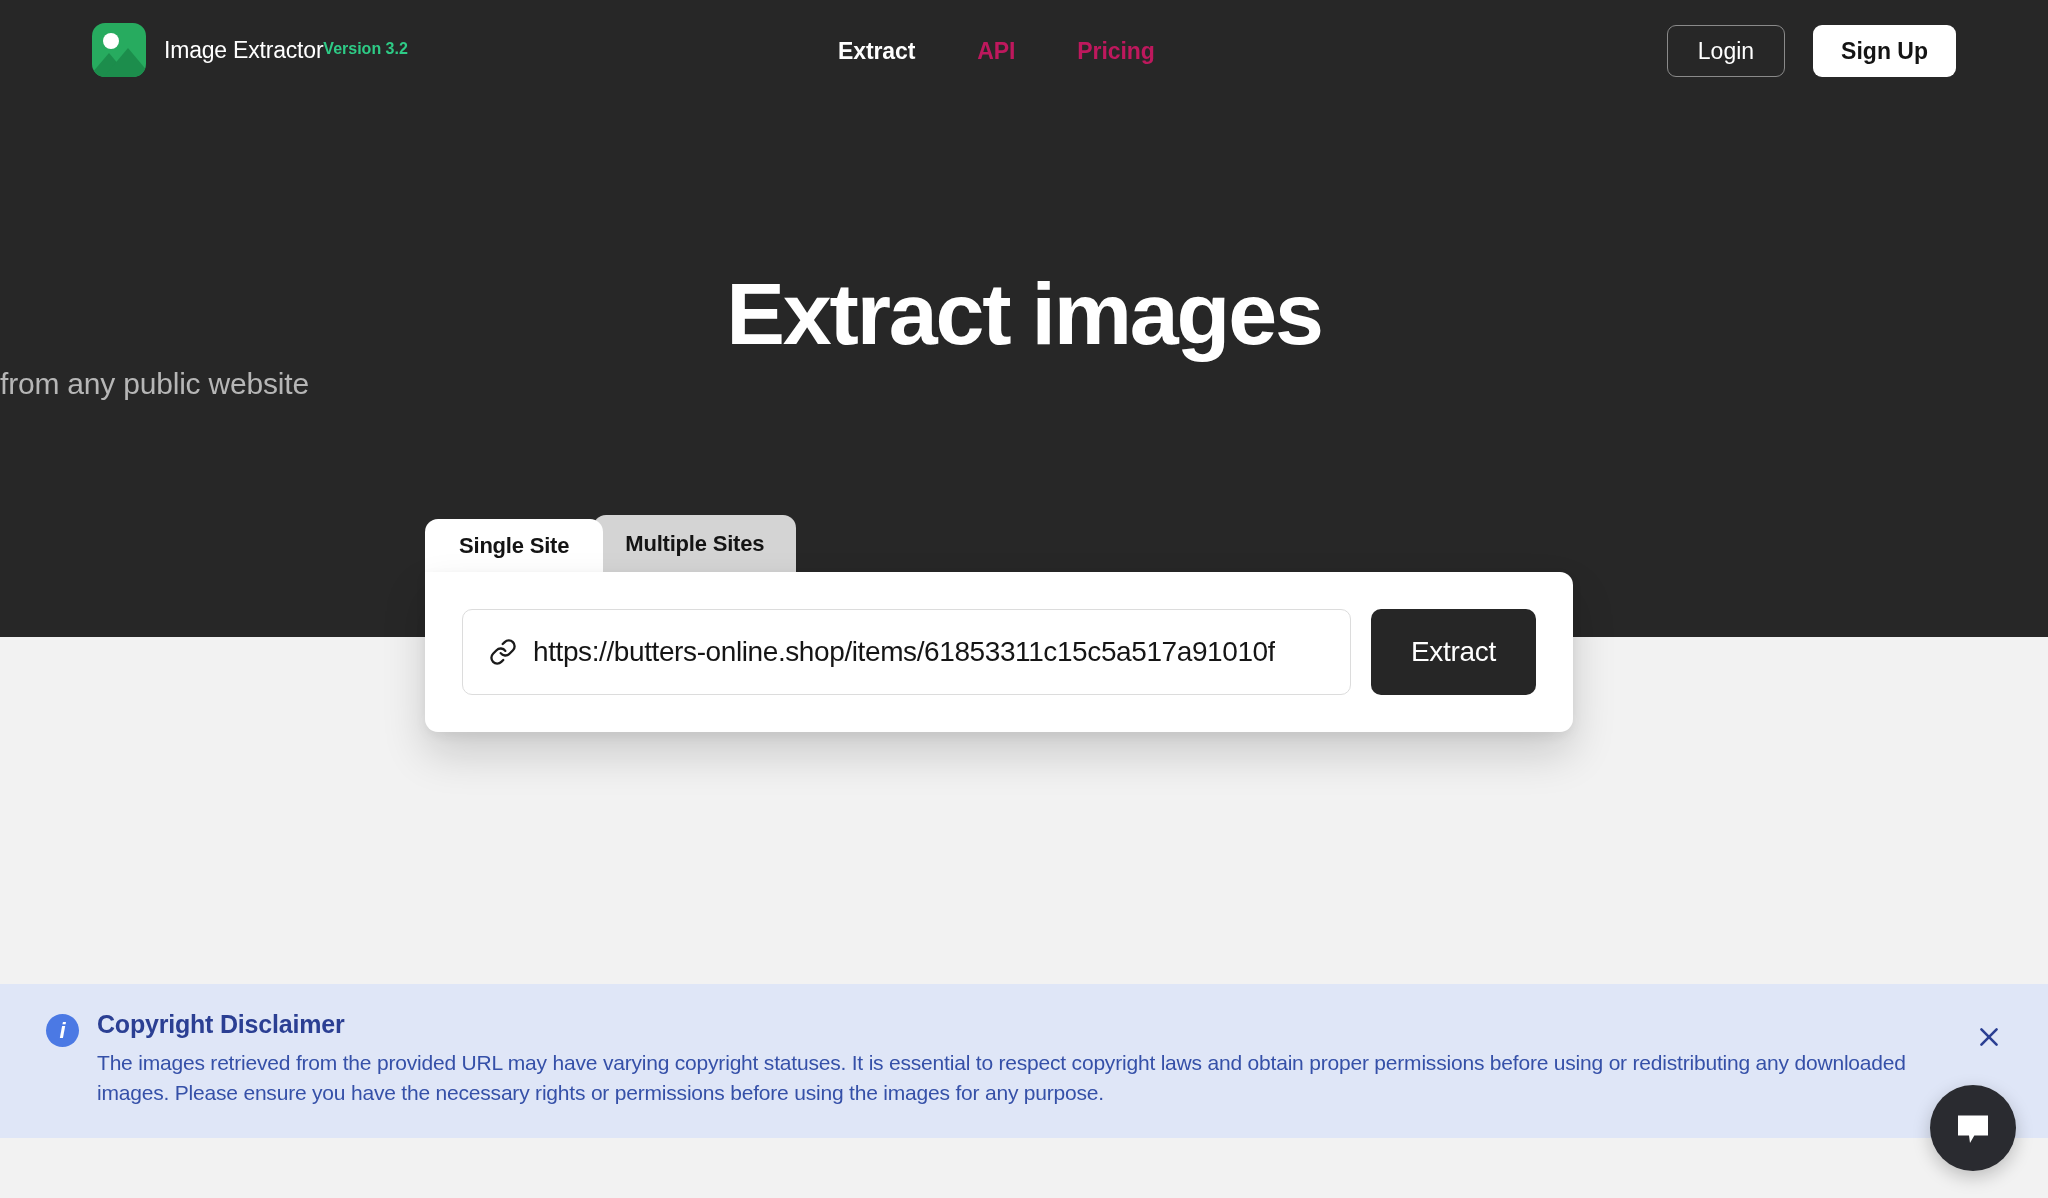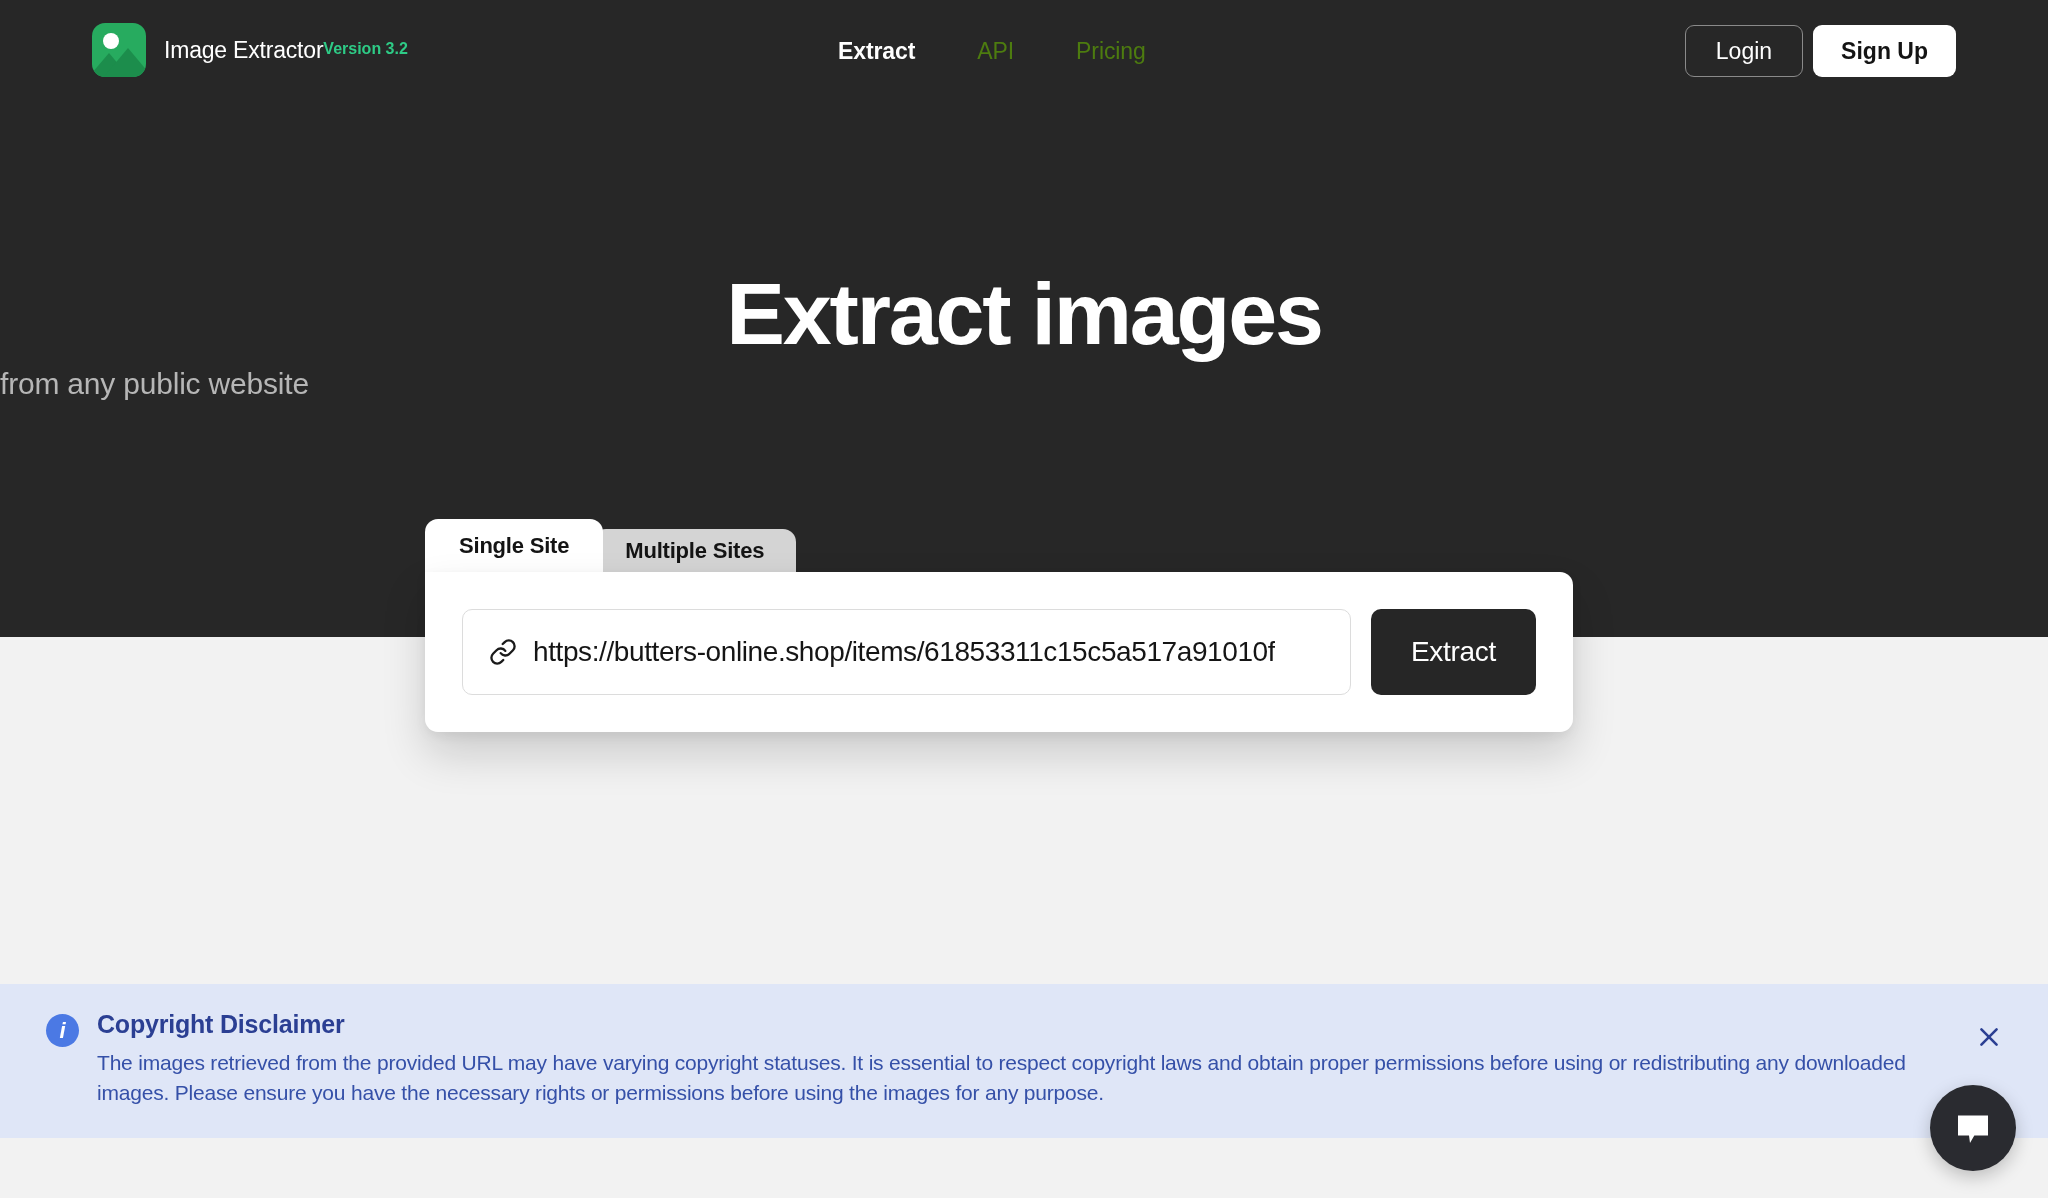--- a/index.html
+++ b/index.html
@@ -52,27 +52,27 @@
   .brand-version {
     color: #2ecb86; font-size: 16px; line-height: 20px; font-weight: bold;
     margin-top: 2px;
   }
 
   .nav-links {
     position: absolute; left: 838px; top: 38px;
     display: flex; align-items: center; gap: 62px;
   }
   .nav-link {
-    font-size: 23px; color: #4d7c0f; letter-spacing: -0.1px; cursor: pointer;
+    font-size: 23px; color: #be185d; letter-spacing: -0.1px; cursor: pointer; font-weight: bold;
   }
   .nav-link.active { color: #ffffff; font-weight: bold; }
 
   .auth-actions {
     position: absolute; right: 92px; top: 25px;
-    display: flex; align-items: center; gap: 10px;
+    display: flex; align-items: center; gap: 28px;
   }
   .btn-login {
     height: 52px; padding: 0 30px; border-radius: 9px;
     border: 1.5px solid #8a8a8a; background: #272727; color: #ffffff;
     font-size: 23px; font-family: inherit; cursor: pointer;
     display: flex; align-items: center; justify-content: center;
   }
   .btn-signup {
     height: 52px; padding: 0 28px; border-radius: 9px;
     border: none; background: #ffffff; color: #141414;
@@ -103,21 +103,21 @@
     font-family: inherit; border: none; cursor: pointer;
     font-weight: bold; color: #141414; letter-spacing: -0.2px;
     display: flex; align-items: center; justify-content: center;
   }
   .tab-active {
     height: 53px; padding: 0 34px; font-size: 22px;
     background: #ffffff; border-radius: 13px 13px 0 0;
     position: relative; z-index: 3; margin-top: 44px;
   }
   .tab-inactive {
-    height: 43px; padding: 0 32px; font-size: 22px;
+    height: 57px; padding: 0 32px; font-size: 22px;
     background: #d4d4d4; border-radius: 13px 13px 0 0;
     margin-left: -10px; position: relative; z-index: 2;
   }
   .card {
     position: relative; z-index: 4;
     background: #ffffff;
     border-radius: 0 13px 13px 13px;
     padding: 37px 37px 37px 37px;
     box-shadow: 0 22px 44px rgba(0,0,0,0.16), 0 4px 12px rgba(0,0,0,0.06);
     display: flex; align-items: center; gap: 20px;

